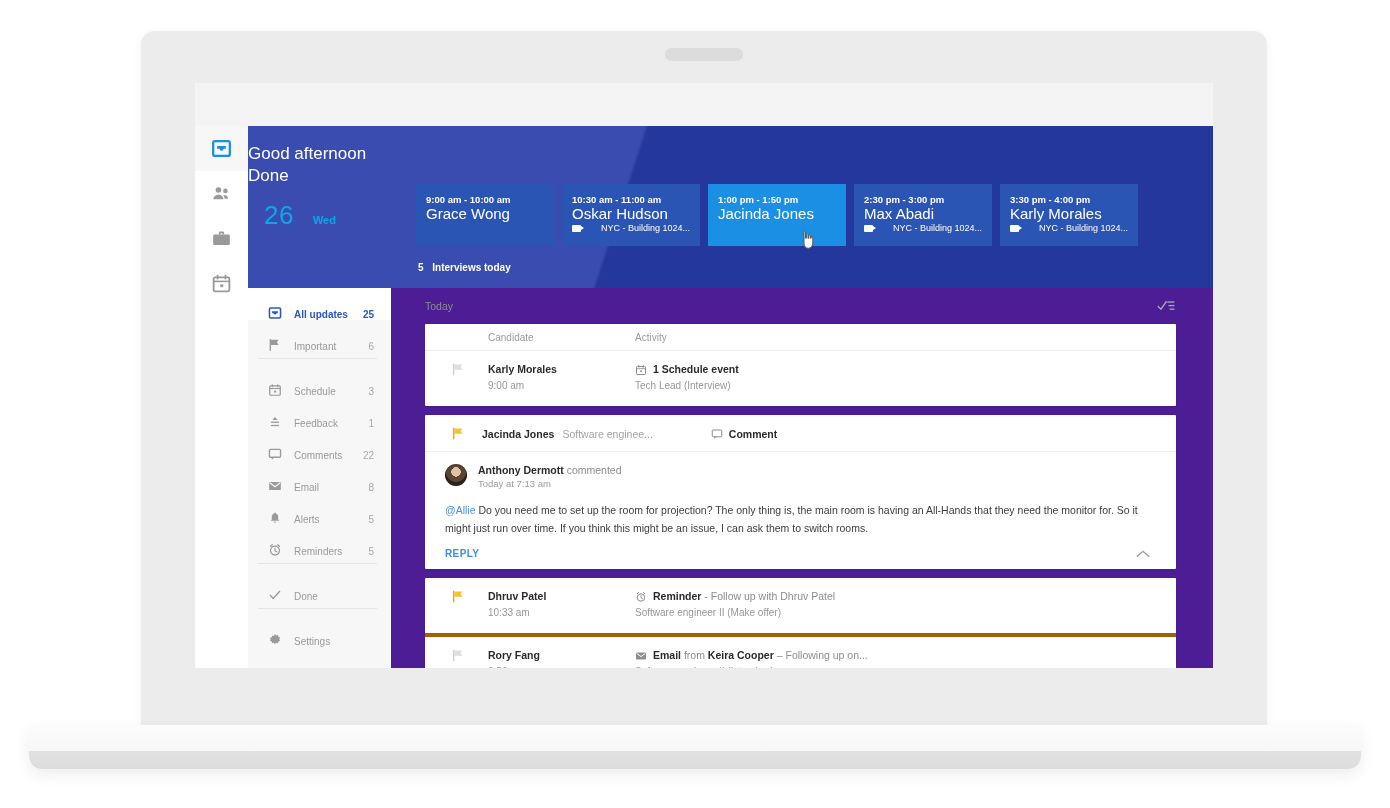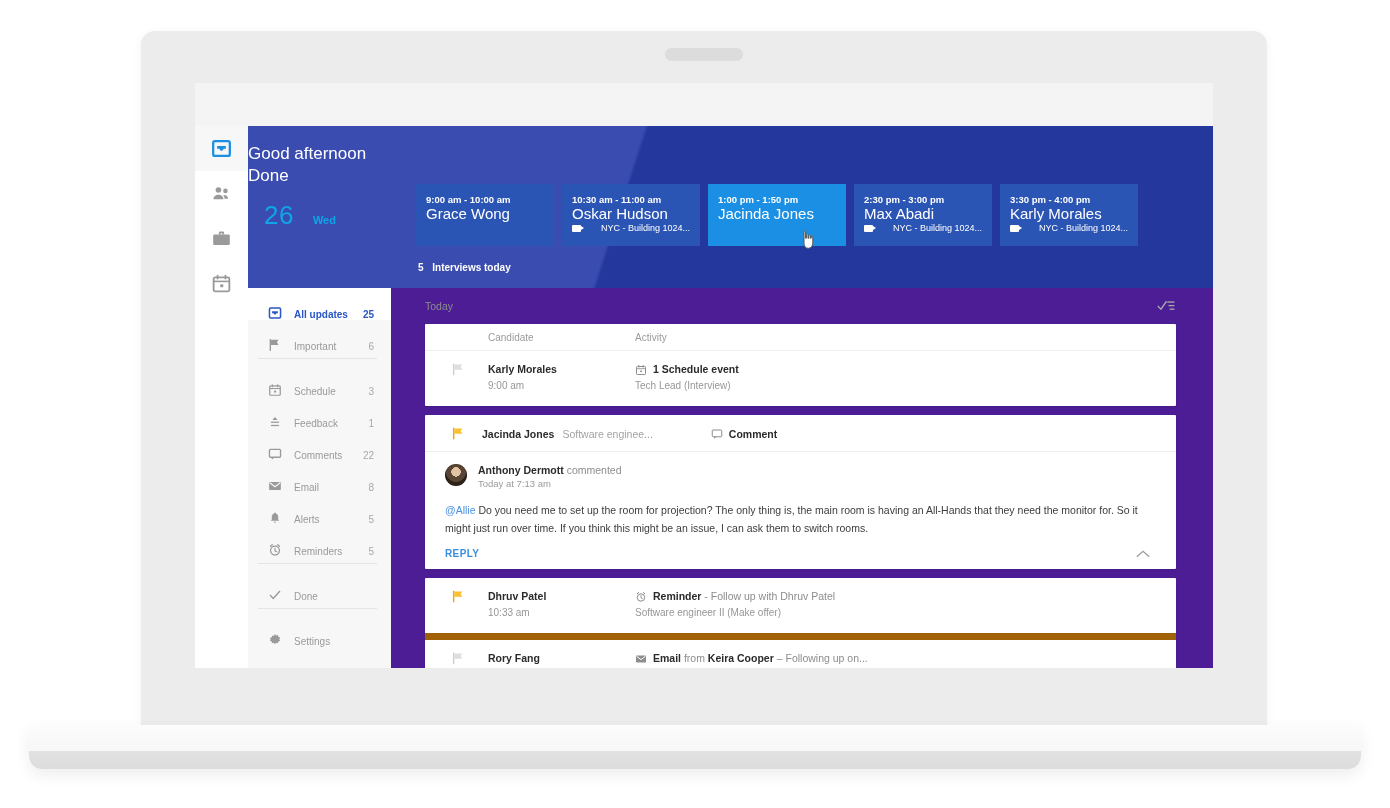--- a/index.html
+++ b/index.html
@@ -194,21 +194,21 @@
     height: 27px; display: flex; align-items: center;
     border-bottom: 1px solid #eeeeee;
   }
   .col-head .h-candidate { width: 210px; padding-left: 63px; font-size: 10px; color: #9b9b9b; }
   .col-head .h-activity { font-size: 10px; color: #9b9b9b; }
 
   .row {
     display: flex; align-items: flex-start;
     padding: 11px 0 12px 0; cursor: pointer;
   }
-  .row + .row { border-top: 7px solid #a16207; }
+  .row + .row { border-top: 4px solid #a16207; }
   .row .flag { width: 63px; display: flex; justify-content: flex-start; padding-left: 27px; padding-top: 1px; }
   .flag-icon { width: 12px; height: 13px; flex: none; }
   .row .cand { width: 147px; }
   .cand-name { font-size: 10.5px; font-weight: bold; color: #2b2b2b; line-height: 15px; }
   .cand-time { font-size: 10px; color: #979797; line-height: 17px; }
   .act-title { font-size: 10.5px; color: #2b2b2b; line-height: 15px; display: flex; align-items: center; gap: 6px; }
   .act-title b { font-weight: bold; }
   .act-title .muted { color: #8d8d8d; font-weight: normal; }
   .act-sub { font-size: 10px; color: #979797; line-height: 17px; }
   .act-icon { width: 12px; height: 12px; flex: none; }

